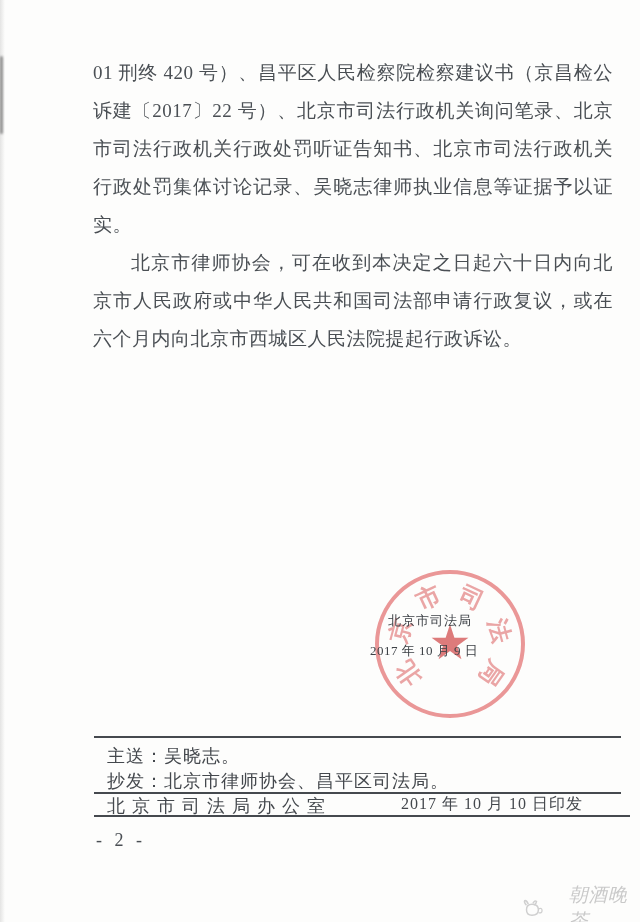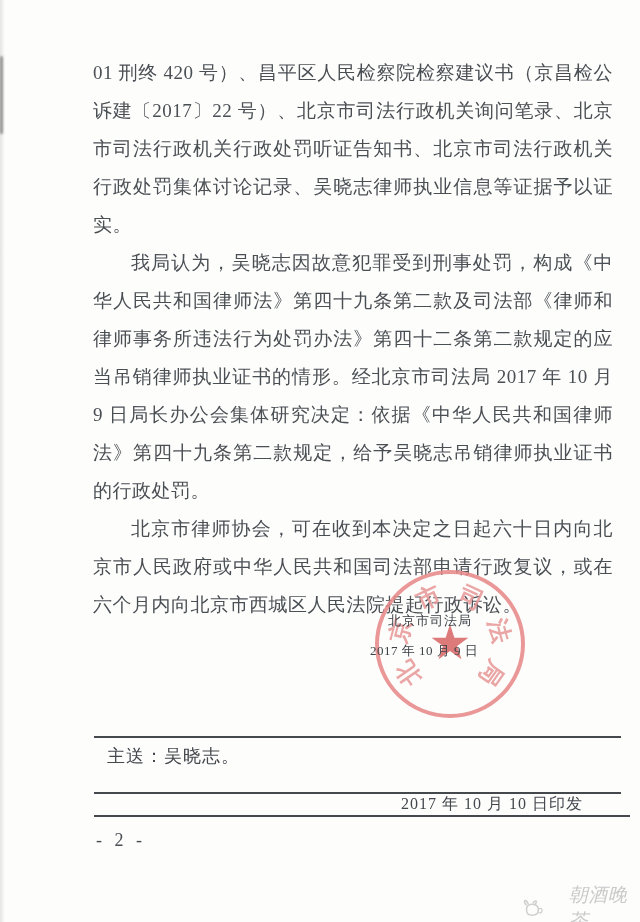--- a/index.html
+++ b/index.html
@@ -93,40 +93,41 @@
 </head>
 <body>
 
 <div class="page">
 
   <div class="scan-edge"></div>
   <div class="scan-smudge"></div>
 
   <div class="body-text">
     <p class="para">01 刑终 420 号）、昌平区人民检察院检察建议书（京昌检公诉建〔2017〕22 号）、北京市司法行政机关询问笔录、北京市司法行政机关行政处罚听证告知书、北京市司法行政机关行政处罚集体讨论记录、吴晓志律师执业信息等证据予以证实。</p>
-    <p class="para indent">我局认为，吴晓志因故意犯罪受到刑事处罚，构成《中华人民共和国律师法》第四十九条第二款及司法部《律师和律师事务所违法行为处罚办法》第四十二条第二款规定的应当吊销律师执业证书的情形。经北京市司法局 2017 年 10 月 9 日局长办公会集体研究决定：依据《中华人民共和国律师法》第四十九条第二款规定，给予吴晓志吊销律师执业证书的行政处罚。</p>
     <p class="para indent">北京市律师协会，可在收到本决定之日起六十日内向北京市人民政府或中华人民共和国司法部申请行政复议，或在六个月内向北京市西城区人民法院提起行政诉讼。</p>
   </div>
 
   <div class="stamp">
     <span class="stamp-char" style="--a:-125deg">北</span>
     <span class="stamp-char" style="--a:-75deg">京</span>
     <span class="stamp-char" style="--a:-25deg">市</span>
     <span class="stamp-char" style="--a:25deg">司</span>
     <span class="stamp-char" style="--a:75deg">法</span>
     <span class="stamp-char" style="--a:125deg">局</span>
     <span class="stamp-star">★</span>
   </div>
 
   <div class="sig-org">北京市司法局</div>
   <div class="sig-date">2017 年 10 月 9 日</div>
 
   <div class="rule rule-top"></div>
   <div class="footer-row row-recipient">主送：吴晓志。</div>
+  <div class="footer-row row-cc">抄发：北京市律师协会、昌平区司法局。</div>
   <div class="rule rule-mid"></div>
+  <div class="footer-row row-office">北京市司法局办公室</div>
   <div class="row-printdate">2017 年 10 月 10 日印发</div>
   <div class="rule rule-bottom"></div>
 
   <div class="page-number">- 2 -</div>
 
   <div class="watermark">
     <svg class="wm-icon" width="28" height="24" viewBox="0 0 28 24" fill="none">
       <path d="M8 8 Q6 3 4 4 Q3 6 6 9" stroke="#cfcfcf" stroke-width="1.6" fill="none"></path>
       <path d="M13 7 Q15 3 17 5 Q17 7 14 9" stroke="#cfcfcf" stroke-width="1.6" fill="none"></path>
       <path d="M6 14 Q6 8 12 8 Q19 8 19 14 Q19 20 12 20 Q6 20 6 14 Z" stroke="#cfcfcf" stroke-width="1.6" fill="none"></path>

